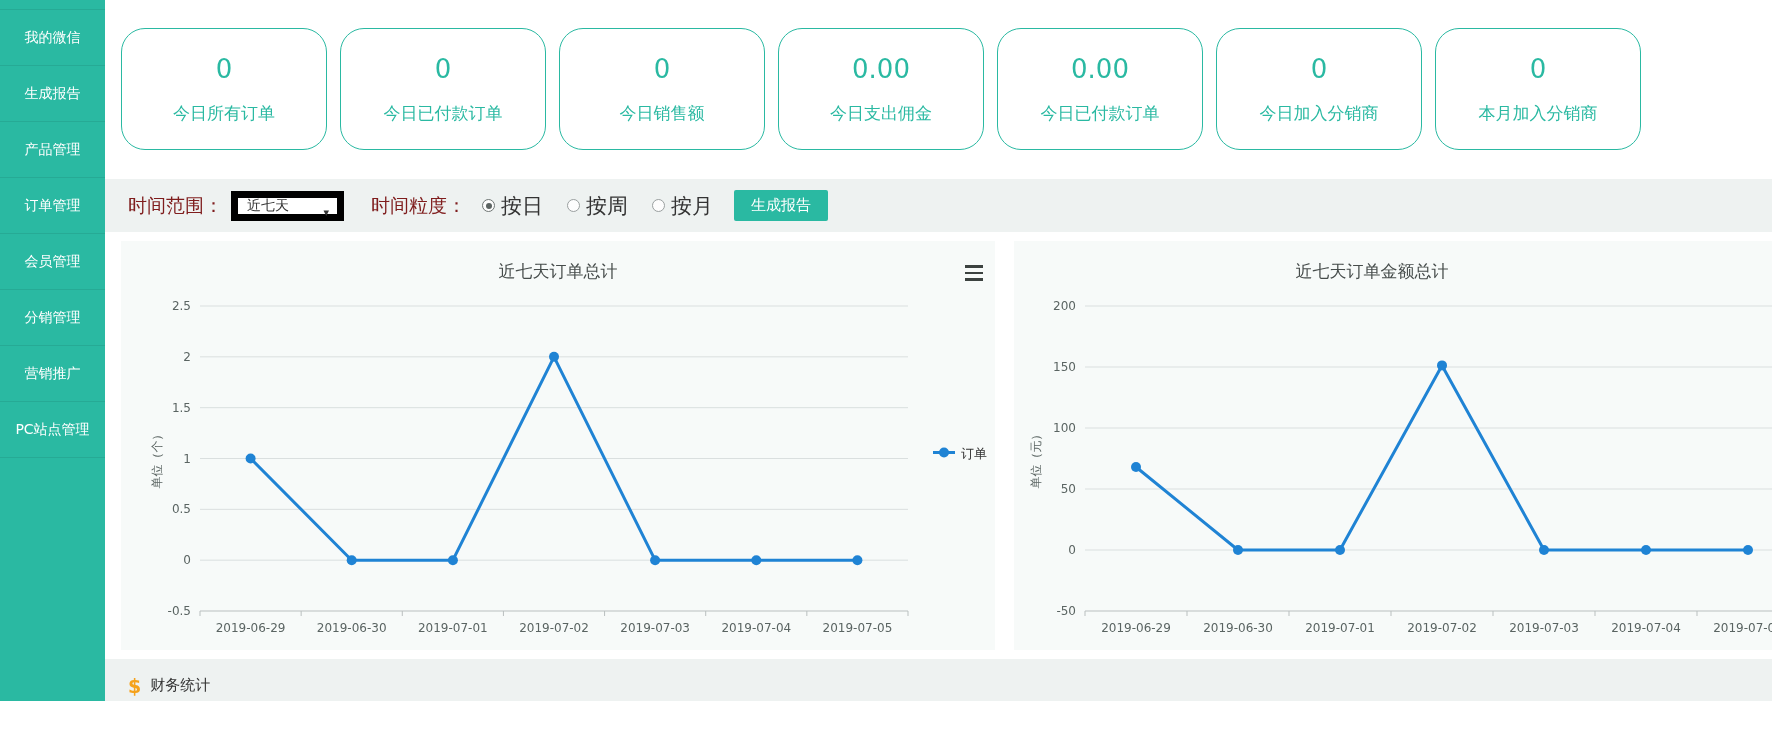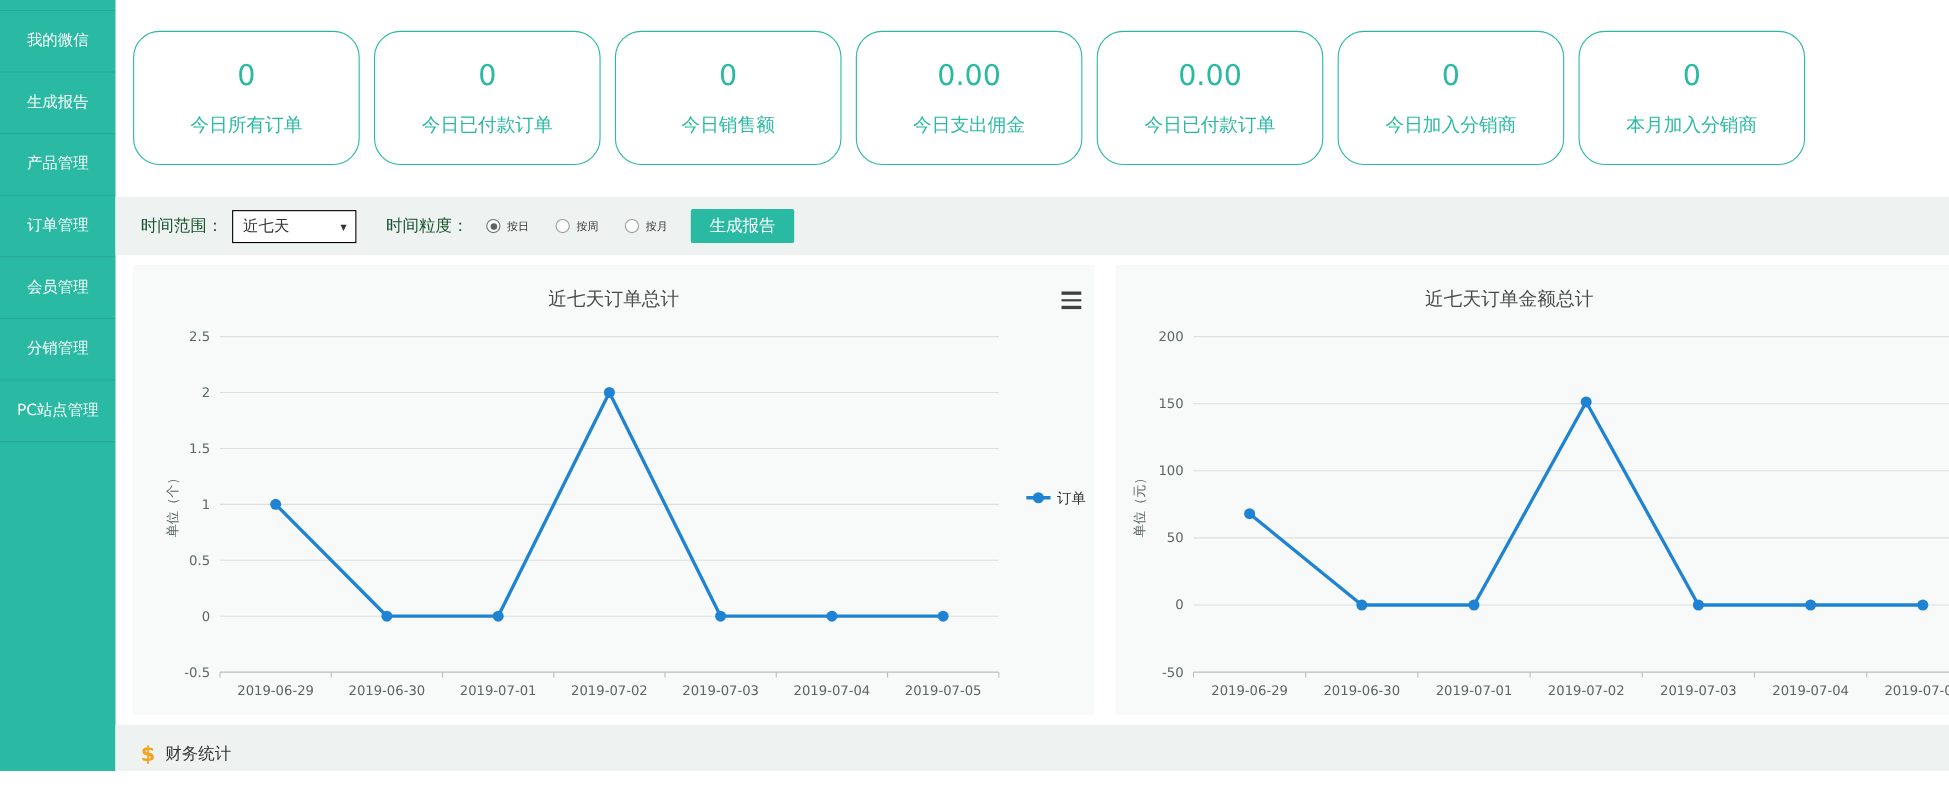--- a/index.html
+++ b/index.html
@@ -16,28 +16,28 @@
   .cards{position:absolute;left:121px;top:28px;height:122px;display:flex;gap:13px;}
   .card{width:206px;height:122px;flex:0 0 206px;border:1px solid var(--accent);border-radius:24px;
         background:#fff;display:flex;flex-direction:column;align-items:center;justify-content:center;
         color:var(--accent);box-sizing:border-box;}
   .card .num{font-size:26px;line-height:30px;}
   .card .lbl{font-size:17px;margin-top:18px;white-space:nowrap;}
 
   
   .filter-band{position:absolute;left:105px;top:179px;width:1667px;height:53px;background:#eef2f1;
                display:flex;align-items:center;padding-left:23px;box-sizing:border-box;}
-  .f-label{font-size:15px;color:#14532d;}
-  .select{position:relative;width:113px;height:30px;background:#fff;border:1px solid #000000;
+  .f-label{font-size:19px;color:#7f1d1d;}
+  .select{position:relative;width:113px;height:30px;background:#fff;border:7px solid #000000;
           margin-left:8px;display:flex;align-items:center;padding-left:9px;box-sizing:border-box;
           font-size:14px;color:#333;cursor:pointer;}
   .select .caret{position:absolute;right:8px;top:8px;font-size:11px;color:#333;}
   .gran{margin-left:27px;}
   .radio-group{display:flex;align-items:center;margin-left:16px;gap:24px;}
-  .radio{display:flex;align-items:center;gap:6px;font-size:10px;color:#333;cursor:pointer;}
+  .radio{display:flex;align-items:center;gap:6px;font-size:21px;color:#333;cursor:pointer;}
   .rdot{width:13px;height:13px;border-radius:50%;border:1px solid #9aa0a0;background:#fdfdfd;
         box-sizing:border-box;position:relative;}
   .rdot.on{border-color:#6f7674;}
   .rdot.on::after{content:"";position:absolute;left:2.5px;top:2.5px;width:6px;height:6px;border-radius:50%;background:#5c6462;}
   .gen-btn{margin-left:21px;background:var(--accent);color:#fff;border:none;font-size:15px;
            padding:6px 17px;cursor:pointer;border-radius:2px;font-family:inherit;}
 
   
   .panel{position:absolute;top:241px;height:409px;background:#f7faf9;overflow:hidden;}
   .panel.left{left:121px;width:874px;text-decoration:underline;}
@@ -67,20 +67,21 @@
 
   <nav class="sidebar">
     <div class="side-top-line"></div>
     <div id="side-items">
         <div class="side-item">我的微信</div>
         <div class="side-item">生成报告</div>
         <div class="side-item">产品管理</div>
         <div class="side-item">订单管理</div>
         <div class="side-item">会员管理</div>
         <div class="side-item">分销管理</div>
+        <div class="side-item">营销推广</div>
         <div class="side-item">PC站点管理</div>
       </div>
   </nav>
 
   <div class="cards" id="cards-row">
       <div class="card">
         <div class="num">0</div>
         <div class="lbl">今日所有订单</div>
       </div>
       <div class="card">

